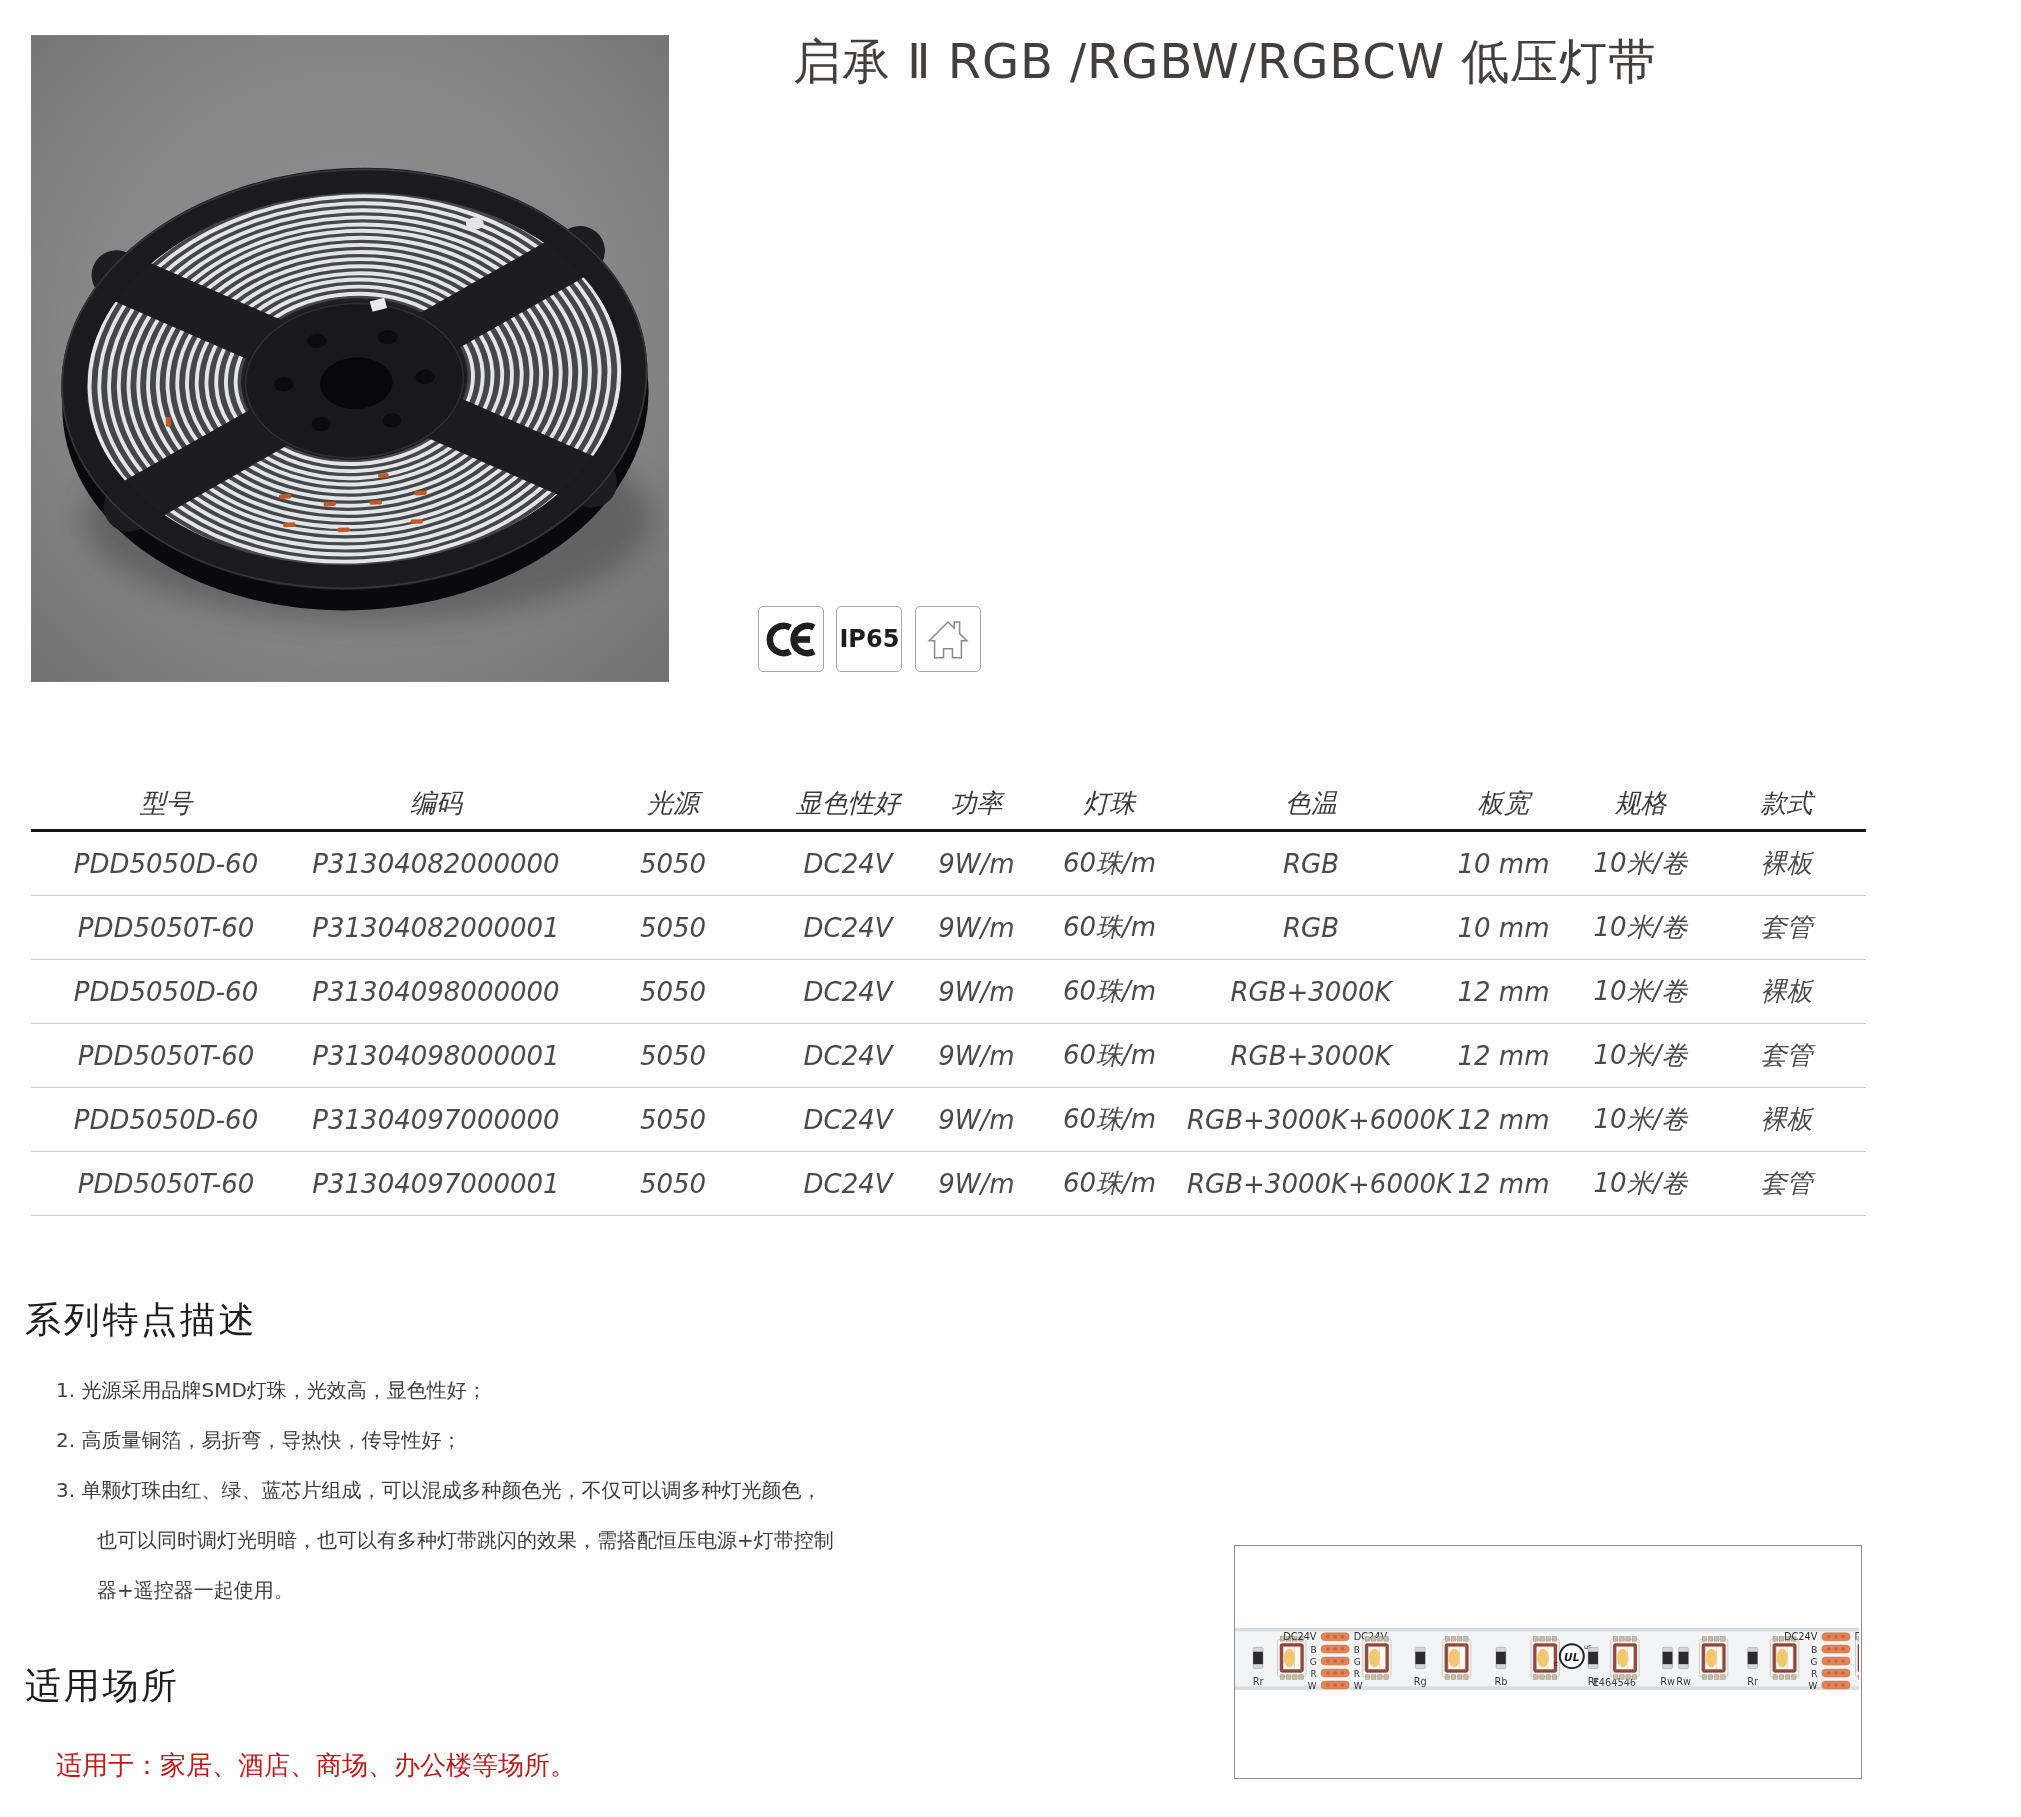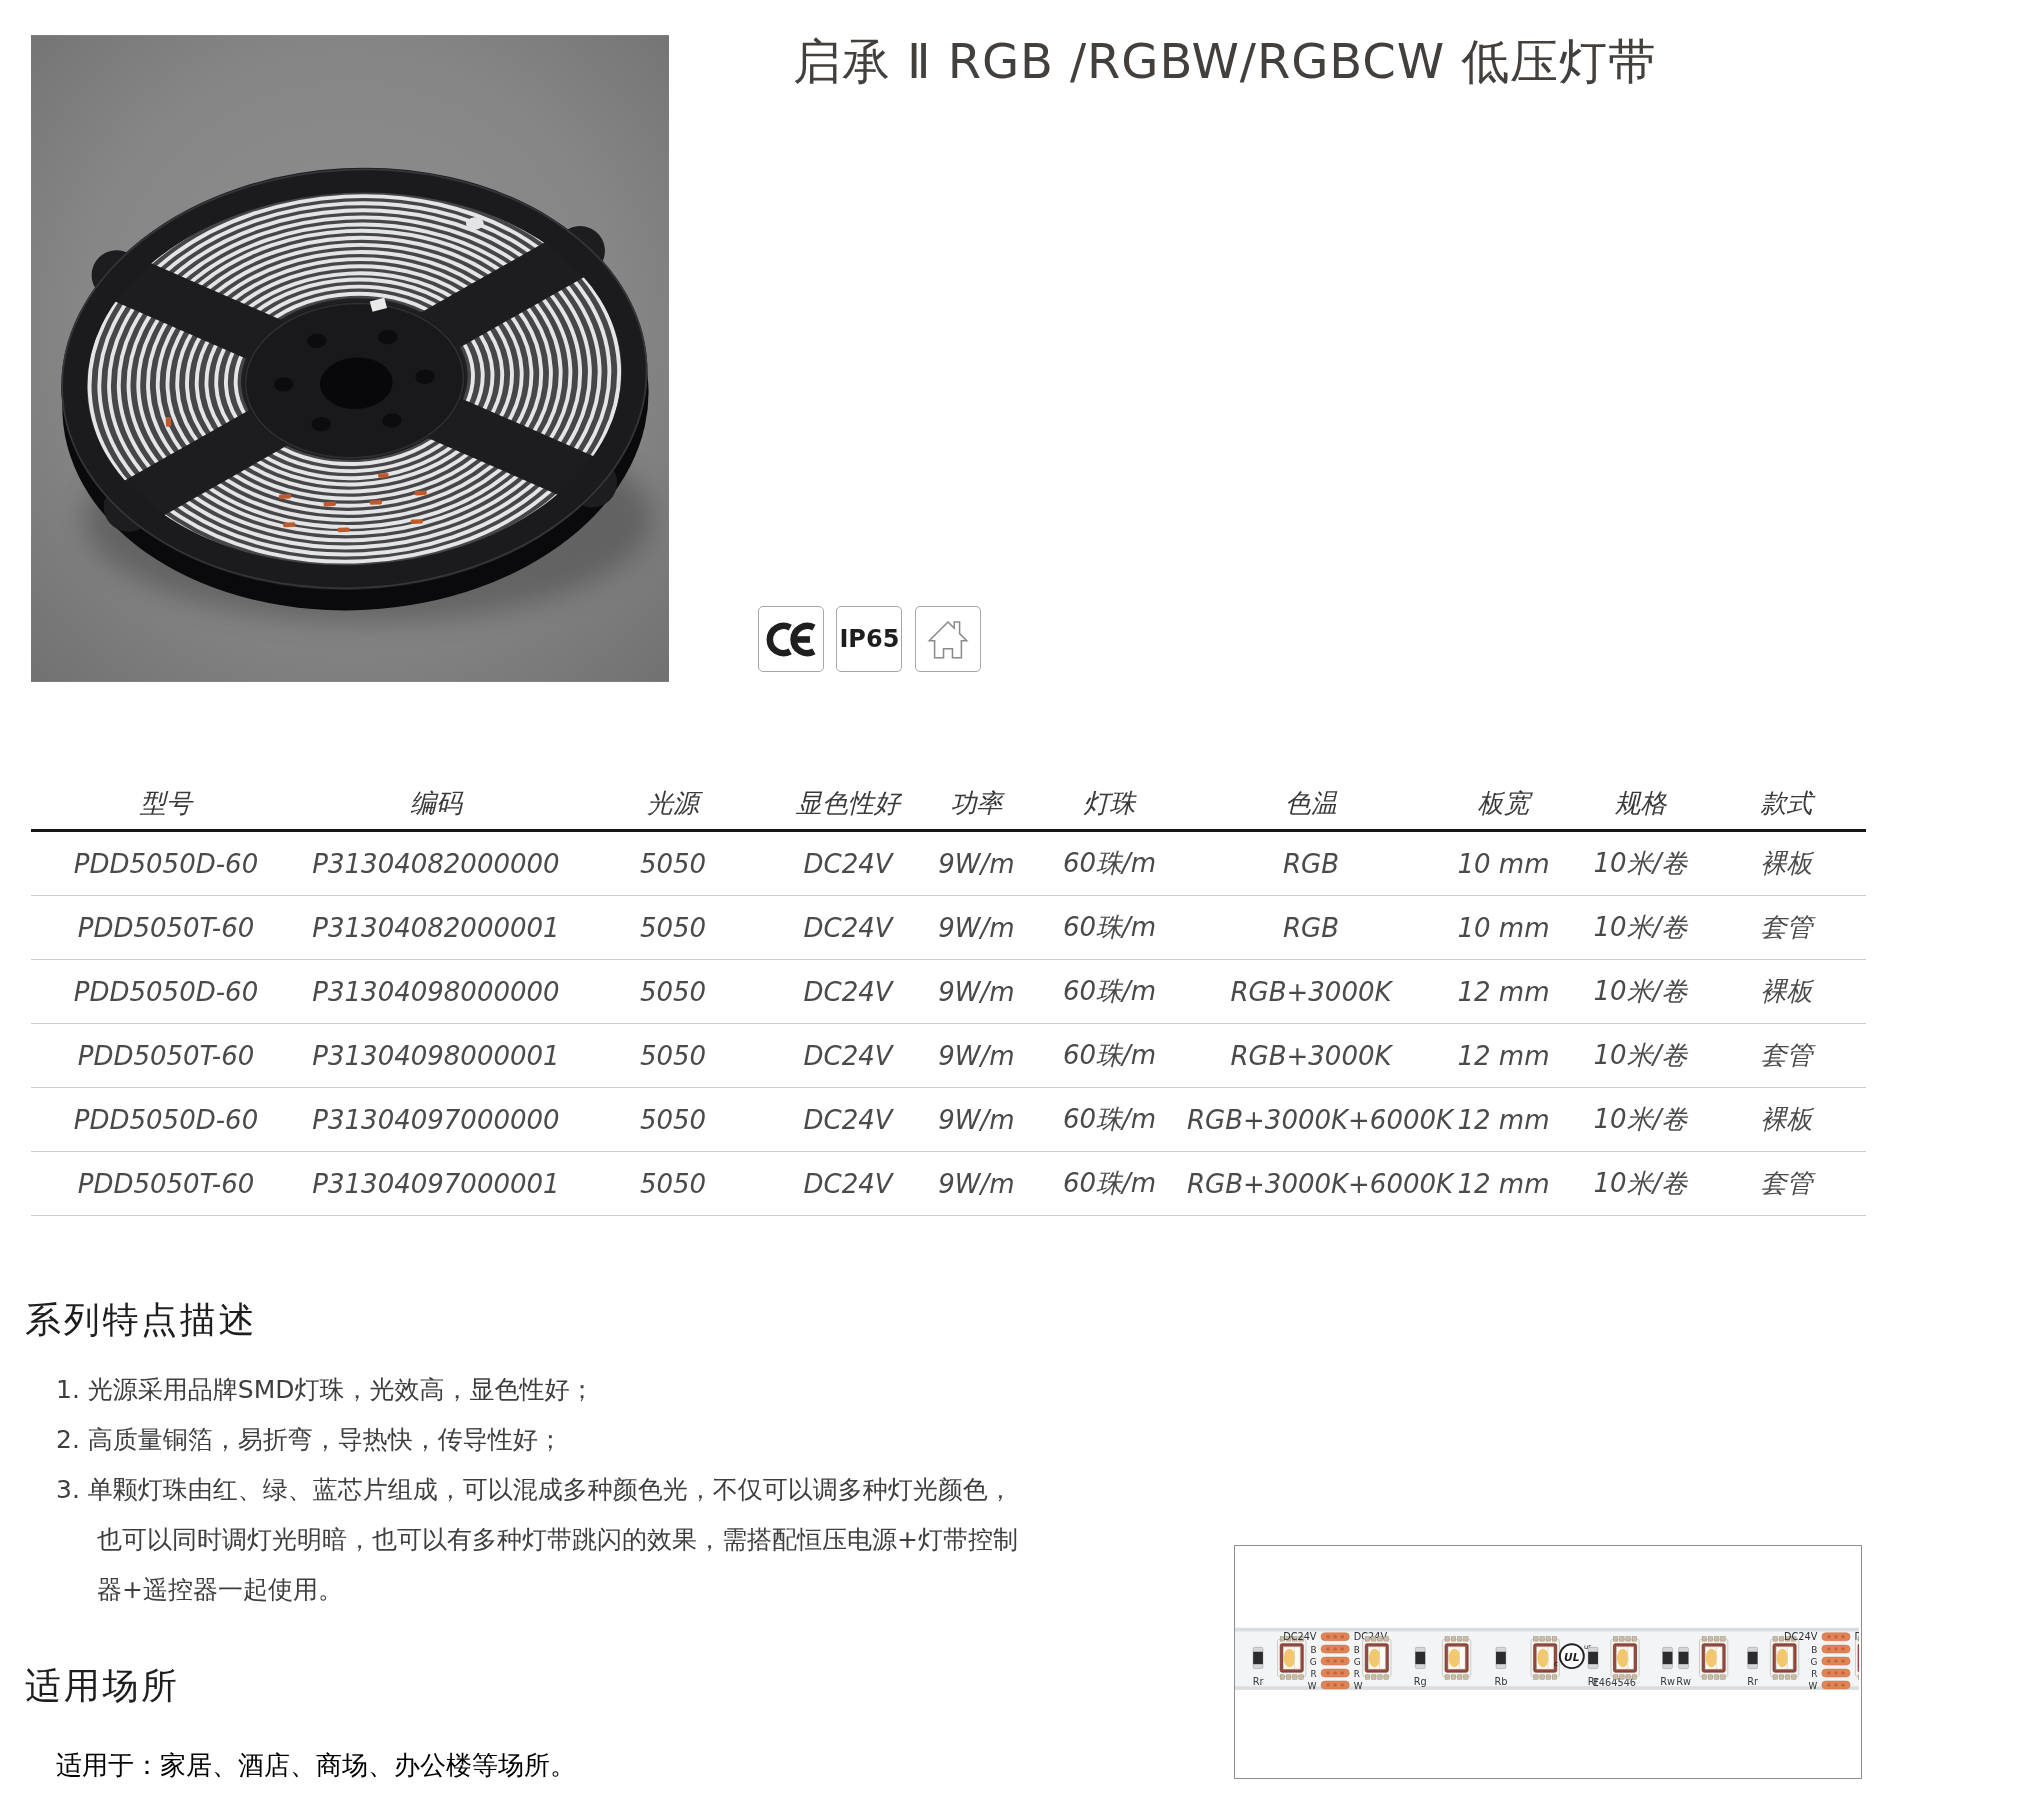--- a/index.html
+++ b/index.html
@@ -22,24 +22,24 @@
   
   .spec-table{position:absolute;left:31px;top:778px;width:1835px;font-size:26px;color:#4a4a4a;}
   .tgrid{display:grid;grid-template-columns:270px 270px 204px 146px 111px 155px 248px 137px 137px 155px;
          align-items:center;text-align:center;white-space:nowrap;font-style:italic;}
   .thead{height:51px;border-bottom:3.5px solid #161616;color:#3a3a3a;}
   .trow{height:63px;border-bottom:1.8px solid #cccccc;}
 
   
   .sec-heading{position:absolute;left:25px;font-size:36px;color:#1e1e1e;letter-spacing:2.7px;
                font-weight:400;white-space:nowrap;}
-  .features-list{position:absolute;left:56px;top:1365px;font-size:25px;color:#3e3e3e;
+  .features-list{position:absolute;left:56px;top:1365px;font-size:20px;color:#3e3e3e;
                  line-height:50px;white-space:nowrap;}
   .indent{padding-left:41px;}
-  .apps-text{position:absolute;left:56px;top:1748px;font-size:26px;color:#000000;white-space:nowrap;}
+  .apps-text{position:absolute;left:56px;top:1748px;font-size:26px;color:#b91c1c;white-space:nowrap;}
 
   
   .strip-box{position:absolute;left:1234px;top:1545px;width:628px;height:234px;
              border:1.8px solid #8e8e8e;box-sizing:border-box;background:#fff;overflow:hidden;}
   .strip-box svg, .photo svg{display:block;font-family:"DejaVu Sans","Liberation Sans",sans-serif;}
 </style>
 </head>
 <body>
 
 <div class="page">

